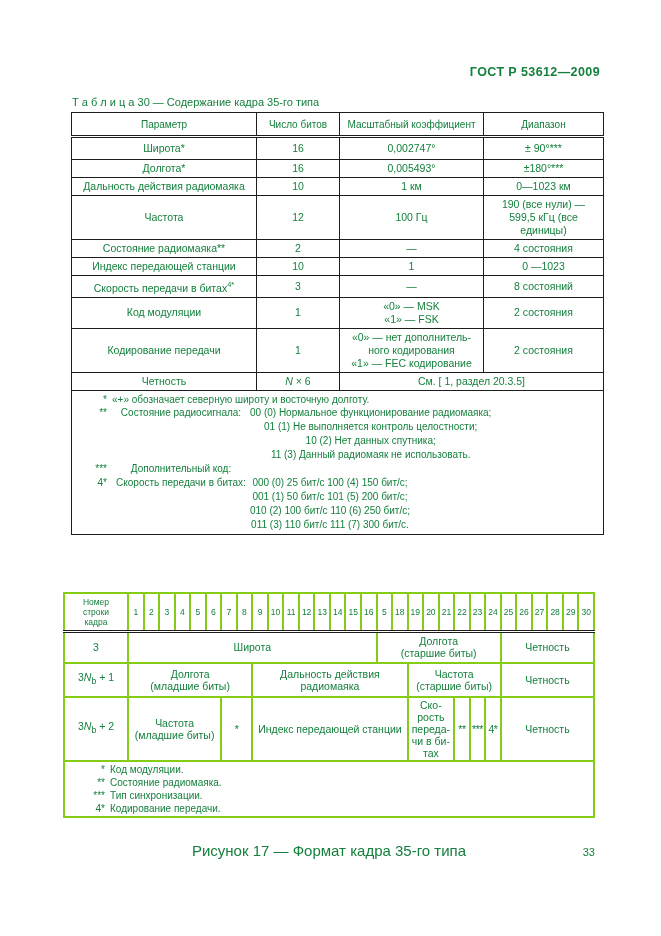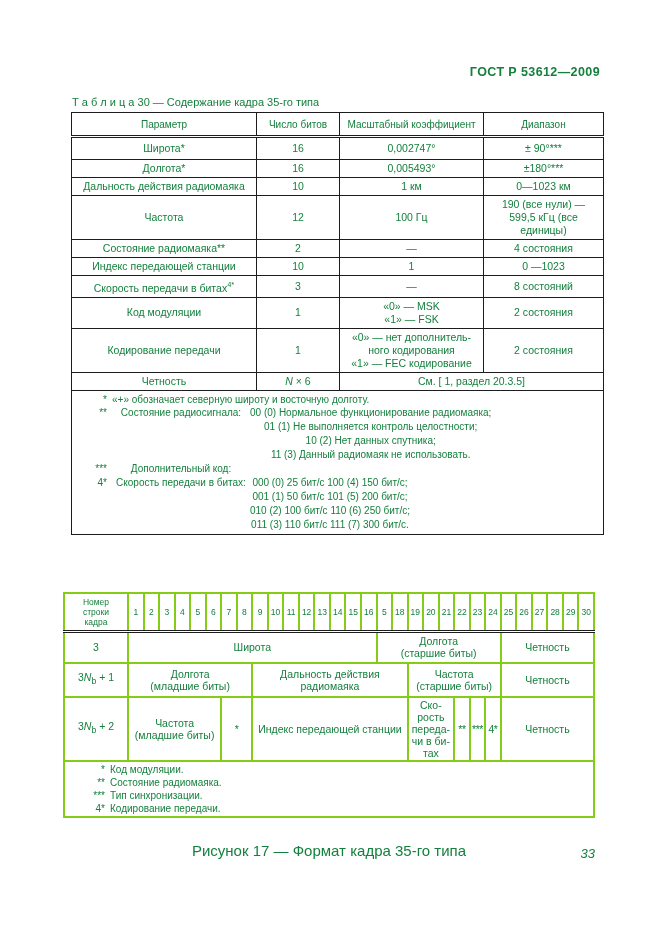--- a/index.html
+++ b/index.html
@@ -35,21 +35,21 @@
   .fig thead th{height:36px;border-bottom:3px double #1c1c1c;font-size:8.5px;padding:0;}
   .fig .flbl{width:62px;line-height:10px;}
   .fr0{height:31px}.fr1{height:34px}.fr2{height:60px}
   .skor{font-size:10px;line-height:11.5px;}
   .tiny{font-size:7.5px;letter-spacing:-.5px;padding:0;}
   .figfn{padding:6px 6px 8px 6px;text-align:left;}
   .ffn-row{display:flex;font-size:10px;line-height:13.2px;}
   .ffn-m{width:40px;text-align:right;padding-right:5px;flex:none;}
 
   .fig-caption{position:absolute;top:828px;left:63px;width:532px;text-align:center;font-size:15px;margin-top:14px;}
-  .page-num{position:absolute;top:846px;left:63px;width:532px;text-align:right;font-size:13px;font-style:italic;}
+  .page-num{position:absolute;top:846px;left:63px;width:532px;text-align:right;font-size:11px;}
 </style>
 </head>
 <body>
 
 <div class="page">
 
   <div class="doc-header">ГОСТ Р 53612—2009</div>
 
   <div class="t30-title">Т а б л и ц а  30 —  Содержание кадра 35-го типа</div>
 

